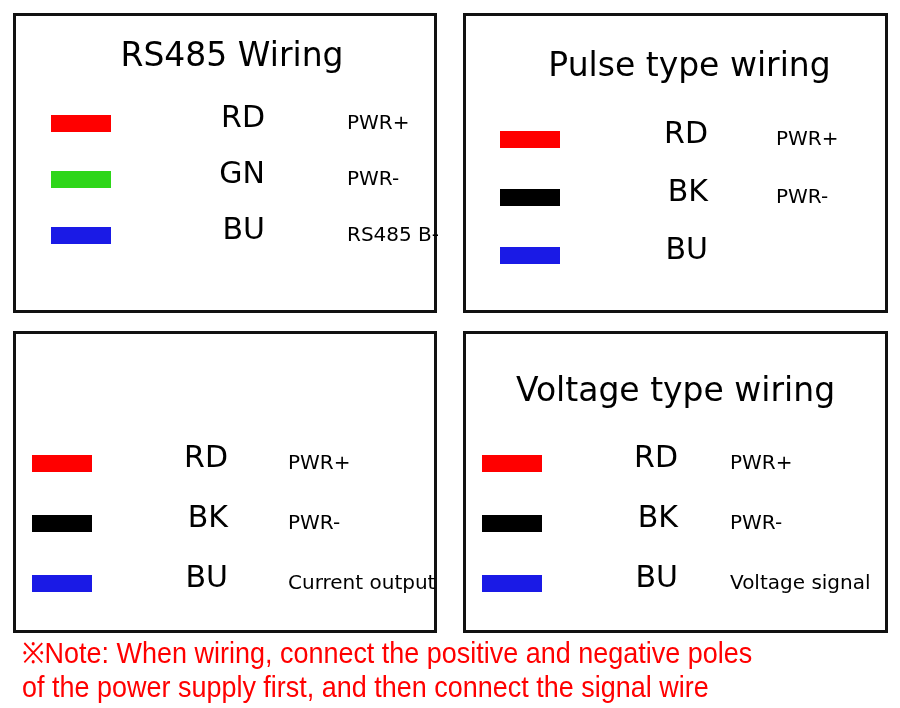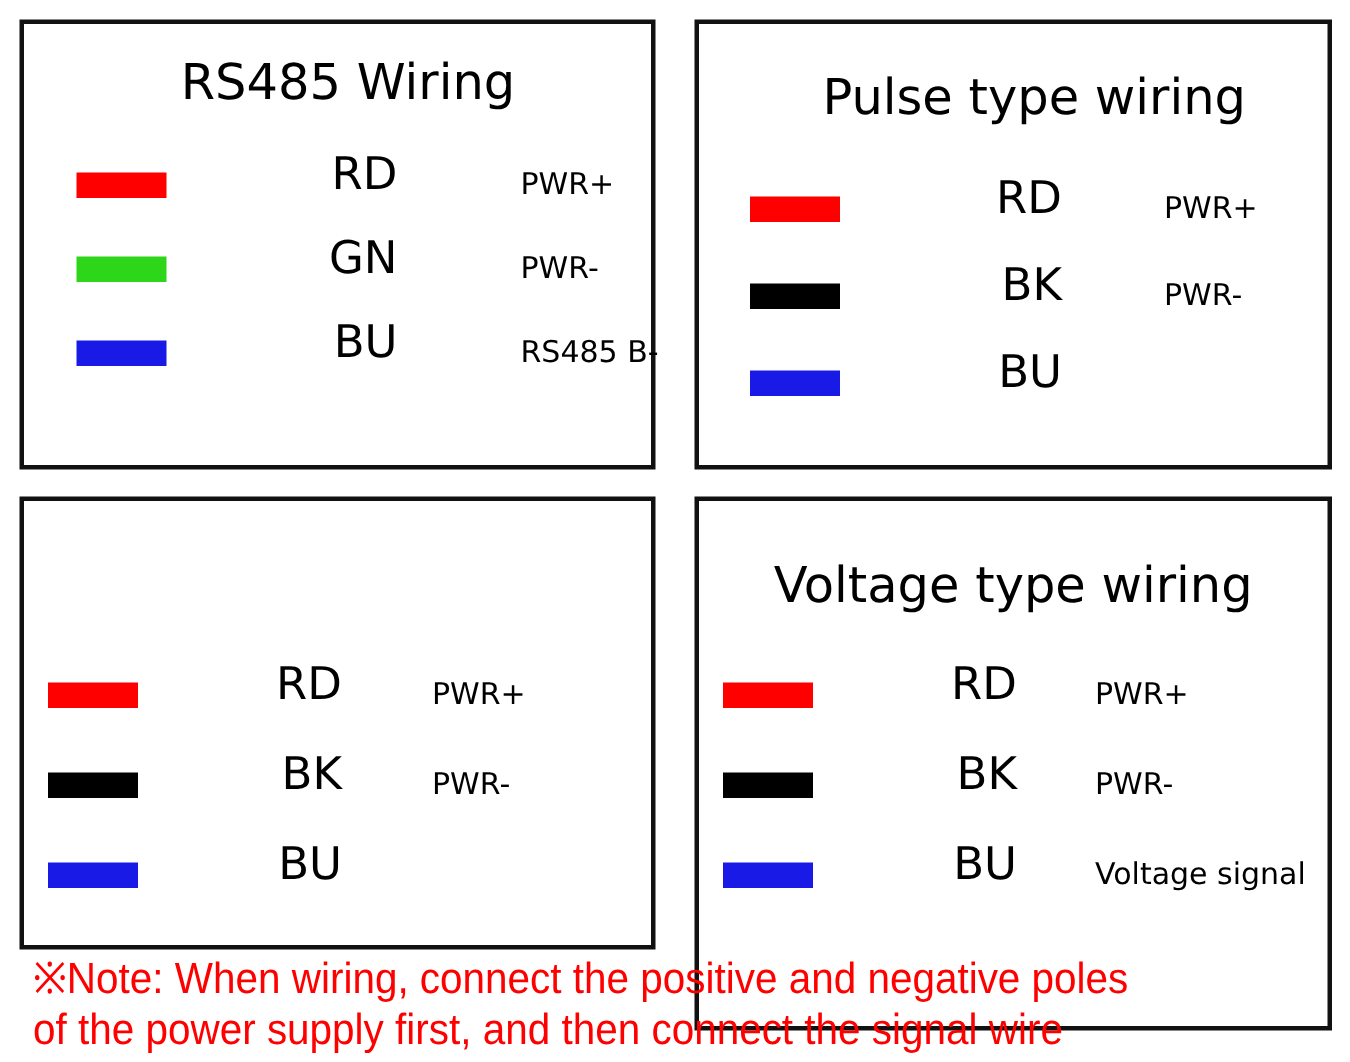--- a/index.html
+++ b/index.html
@@ -18,21 +18,21 @@
   .panel {
     position: absolute;
     box-sizing: border-box;
     border: 3px solid #111111;
     background: #ffffff;
   }
 
   #panel-rs485   { left: 13px;  top: 13px;  width: 424px; height: 300px; }
   #panel-pulse   { left: 463px; top: 13px;  width: 425px; height: 300px; }
   #panel-current { left: 13px;  top: 331px; width: 424px; height: 302px; }
-  #panel-voltage { left: 463px; top: 331px; width: 425px; height: 356px; }
+  #panel-voltage { left: 463px; top: 331px; width: 425px; height: 302px; }
 
   .panel-title {
     position: absolute;
     left: 0;
     right: 0;
     text-align: center;
     font-size: 33px;
     color: #000000;
     white-space: nowrap;
     line-height: 1;
@@ -175,20 +175,21 @@
 
     <div class="wire-row">
       <span class="swatch" style="background:#000000"></span>
       <span class="code">BK</span>
       <span class="desc">PWR-</span>
     </div>
 
     <div class="wire-row">
       <span class="swatch" style="background:#1a1ae6"></span>
       <span class="code">BU</span>
+      <span class="desc">Current output</span>
     </div>
 
   </div>
 </div>
 
 <div class="panel" id="panel-voltage">
   <div class="panel-title">Voltage type wiring</div>
   <div class="rows">
 
     <div class="wire-row">

